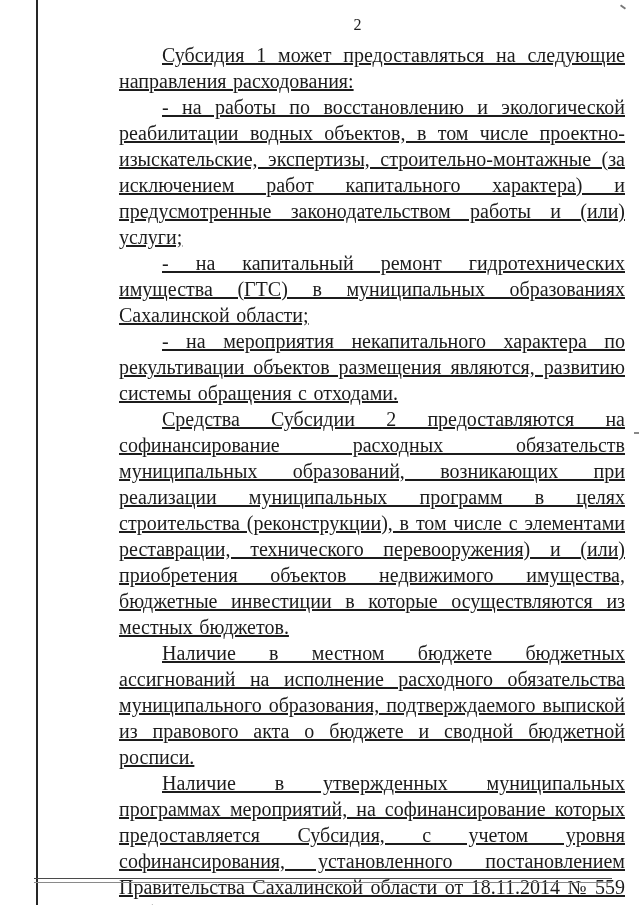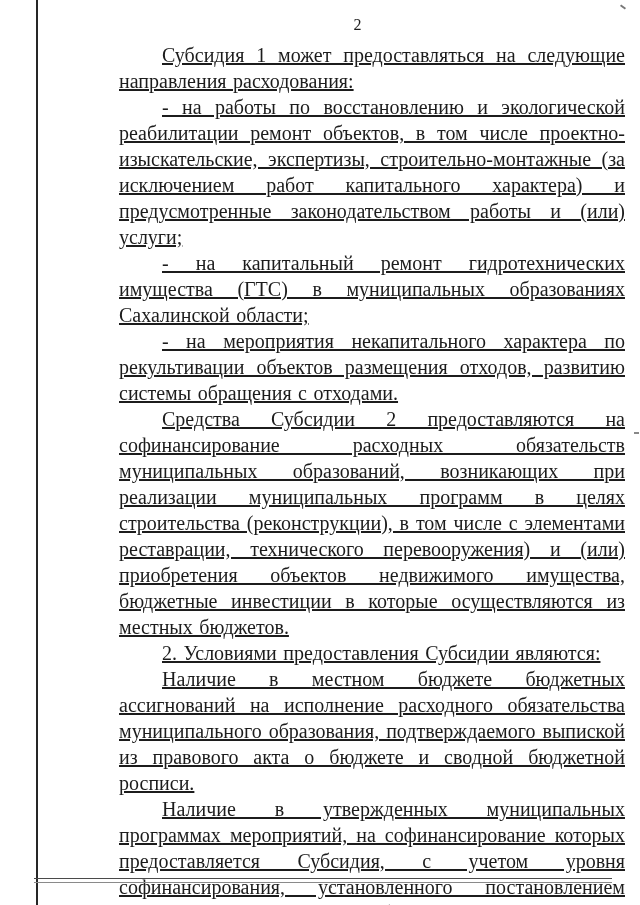--- a/index.html
+++ b/index.html
@@ -87,23 +87,22 @@
 <body>
 
 <div class="scan-edge-left"></div>
 <div class="scan-speck-top-right"></div>
 <div class="scan-speck-right-mid"></div>
 
 <div class="page-number">2</div>
 
 <div class="text-block">
   <p>Субсидия 1 может предоставляться на следующие направления расходования:</p>
-  <p>- на работы по восстановлению и экологической реабилитации ремонт объектов, в том числе проектно-изыскательские, экспертизы, строительно-монтажные (за исключением работ капитального характера) и предусмотренные законодательством работы и (или) услуги;</p>
+  <p>- на работы по восстановлению и экологической реабилитации водных объектов, в том числе проектно-изыскательские, экспертизы, строительно-монтажные (за исключением работ капитального характера) и предусмотренные законодательством работы и (или) услуги;</p>
   <p>- на капитальный ремонт гидротехнических имущества (ГТС) в муниципальных образованиях Сахалинской области;</p>
-  <p>- на мероприятия некапитального характера по рекультивации объектов размещения отходов, развитию системы обращения с отходами.</p>
+  <p>- на мероприятия некапитального характера по рекультивации объектов размещения являются, развитию системы обращения с отходами.</p>
   <p>Средства Субсидии 2 предоставляются на софинансирование расходных обязательств муниципальных образований, возникающих при реализации муниципальных программ в целях строительства (реконструкции), в том числе с элементами реставрации, технического перевооружения) и (или) приобретения объектов недвижимого имущества, бюджетные инвестиции в которые осуществляются из местных бюджетов.</p>
-  <p>2. Условиями предоставления Субсидии являются:</p>
   <p>Наличие в местном бюджете бюджетных ассигнований на исполнение расходного обязательства муниципального образования, подтверждаемого выпиской из правового акта о бюджете и сводной бюджетной росписи.</p>
   <p>Наличие в утвержденных муниципальных программах мероприятий, на софинансирование которых предоставляется Субсидия, с учетом уровня софинансирования, установленного постановлением Правительства Сахалинской области от 18.11.2014 № 559 «Об уровне софинансирования отдельных расходных обязательств муниципальных образований по выполнению полномочий органов местного самоуправления по вопросам местного значения», целевых индикаторов и их значений.</p>
 </div>
 
 <div class="bottom-rule"></div>
 <div class="bottom-dot"></div>
 
 </body></html>

